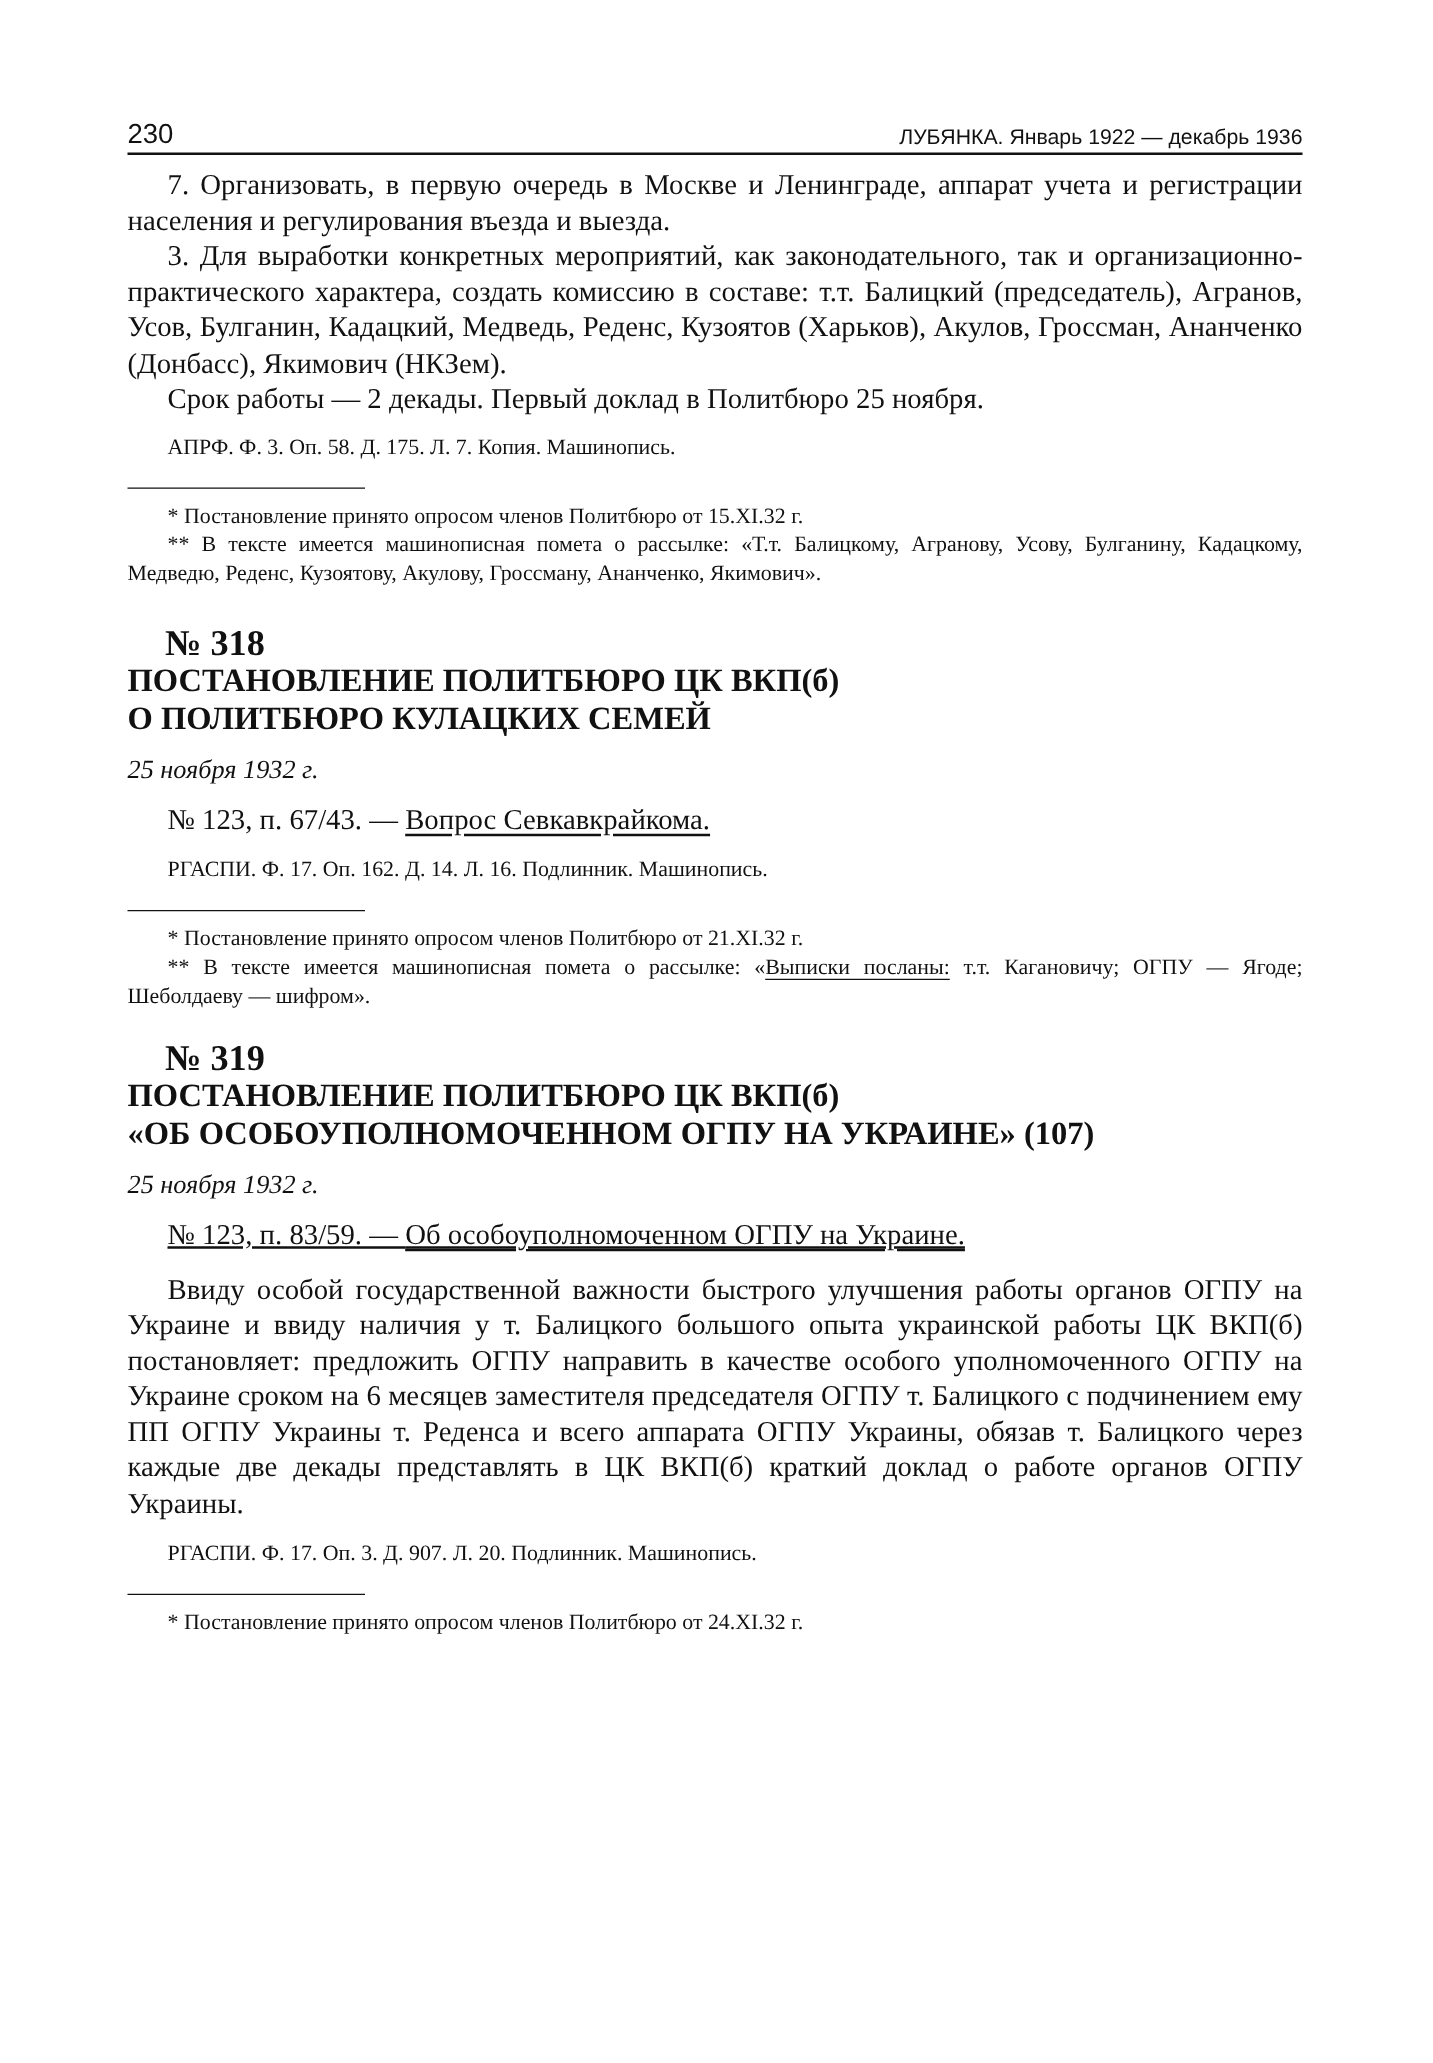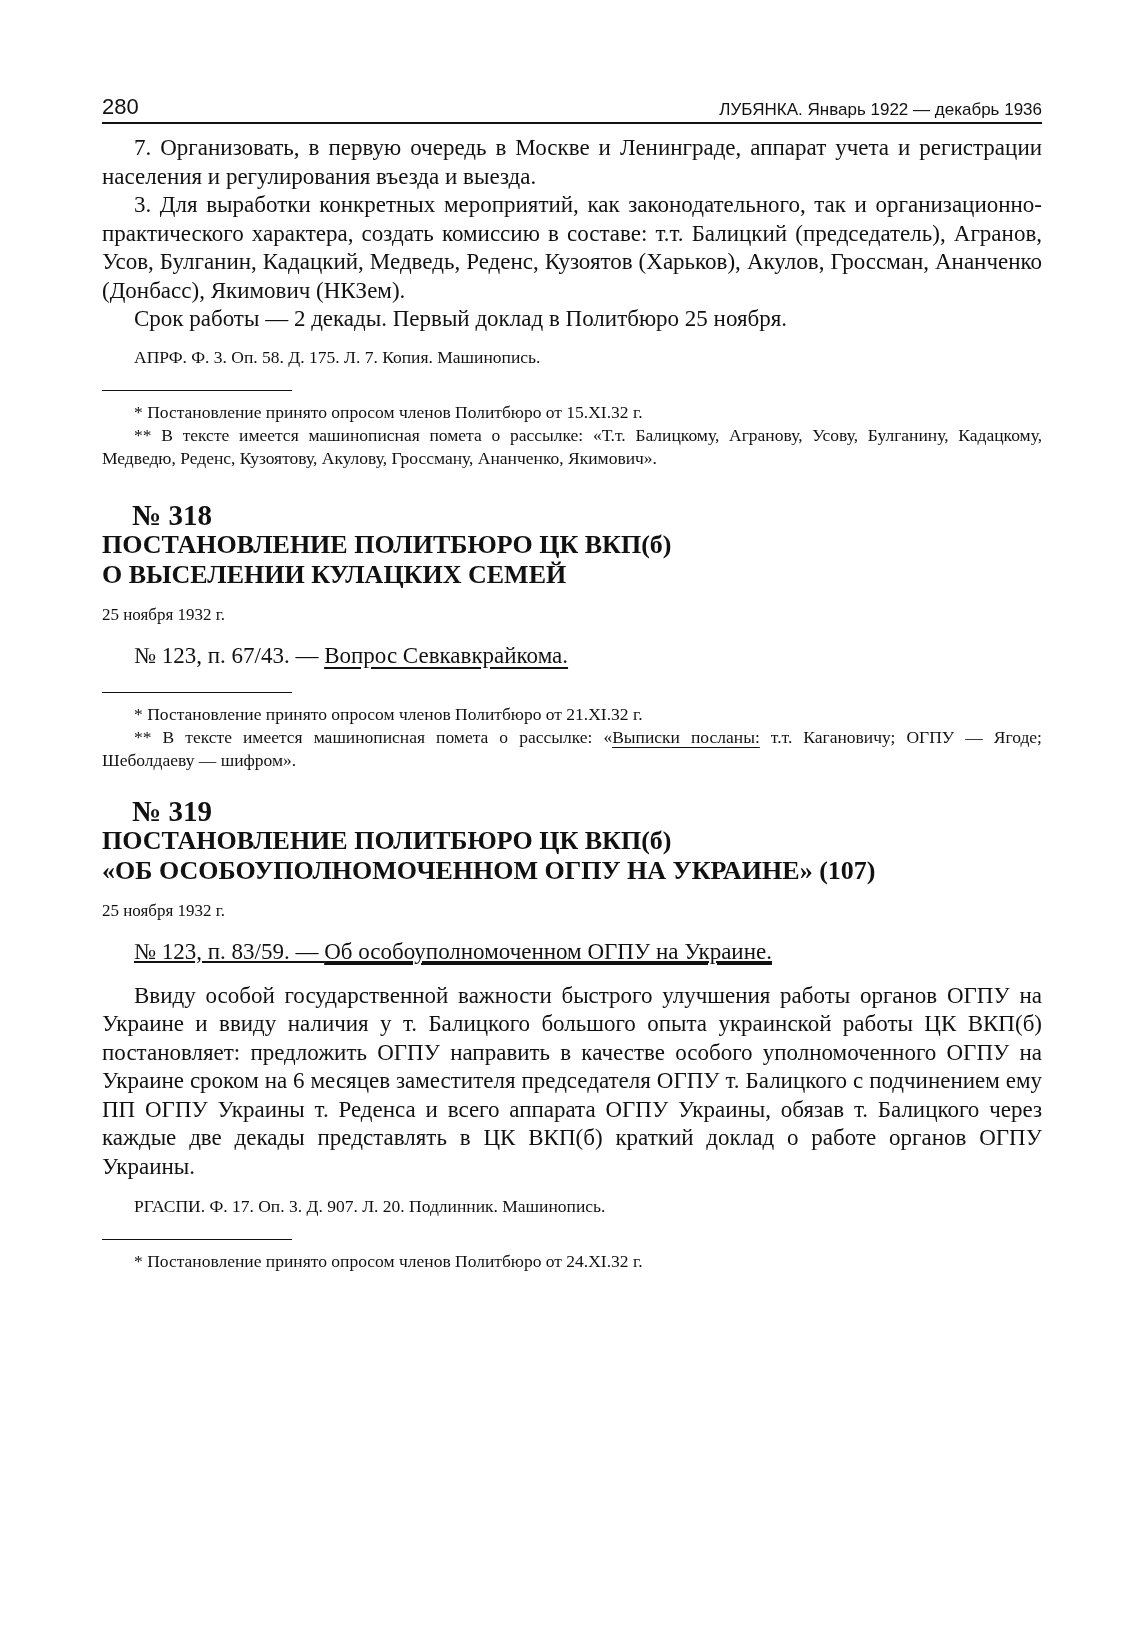--- a/index.html
+++ b/index.html
@@ -30,31 +30,31 @@
     .fn {
       font-size: 17.5px; line-height: 23px; text-align: justify; margin: 0;
     }
     .doc-num {
       font-weight: bold; font-size: 29px; line-height: 30px;
       padding-left: 30px; margin: 0;
     }
     .doc-title {
       font-weight: bold; font-size: 26px; line-height: 30px; margin: 0;
     }
-    .doc-date { font-size: 17px; line-height: 26px; margin: 0; }
+    .doc-date { font-style: italic; font-size: 21px; line-height: 26px; margin: 0; }
     .ref { font-size: 23px; line-height: 28px; padding-left: 32px; margin: 0; }
     .ul { text-decoration: underline; text-underline-offset: 4px; }
   </style>
 </head>
 <body>
 
 <div class="page">
 
   <div class="running-head">
-    <span class="page-num">280</span>
+    <span class="page-num">230</span>
     <span class="head-title">ЛУБЯНКА. Январь 1922 — декабрь 1936</span>
   </div>
   <div class="head-rule"></div>
 
   <div style="margin-top:10px;">
     <p class="body-text indent">7. Организовать, в первую очередь в Москве и Ленинграде, аппарат учета и регистрации населения и регулирования въезда и выезда.</p>
     <p class="body-text indent">3. Для выработки конкретных мероприятий, как законодательного, так и организационно-практического характера, создать комиссию в составе: т.т. Балицкий (председатель), Агранов, Усов, Булганин, Кадацкий, Медведь, Реденс, Кузоятов (Харьков), Акулов, Гроссман, Ананченко (Донбасс), Якимович (НКЗем).</p>
     <p class="body-text indent">Срок работы — 2 декады. Первый доклад в Политбюро 25 ноября.</p>
     <p class="src" style="margin-top:12px;">АПРФ. Ф. 3. Оп. 58. Д. 175. Л. 7. Копия. Машинопись.</p>
     <div class="fn-rule" style="margin-top:22px;"></div>
@@ -66,25 +66,26 @@
       <p class="fn indent">
         <span>**</span>
         <span>В тексте имеется машинописная помета о рассылке: «Т.т. Балицкому, Агранову, Усову, Булганину, Кадацкому, Медведю, Реденс, Кузоятову, Акулову, Гроссману, Ананченко, Якимович».</span>
       </p>
     </div>
   </div>
 
   <div style="margin-top:30px;">
     <p class="doc-num">№ 318</p>
     <p class="doc-title">ПОСТАНОВЛЕНИЕ ПОЛИТБЮРО ЦК ВКП(б)</p>
-    <p class="doc-title">О ВЫСЕЛЕНИИ КУЛАЦКИХ СЕМЕЙ</p>
+    <p class="doc-title">О ПОЛИТБЮРО КУЛАЦКИХ СЕМЕЙ</p>
     <p class="doc-date" style="margin-top:12px;">25 ноября 1932 г.</p>
     <p class="ref" style="margin-top:14px;">
       <span>№ 123, п. 67/43. — </span><span class="ul">Вопрос Севкавкрайкома.</span>
     </p>
+    <p class="src" style="margin-top:14px;">РГАСПИ. Ф. 17. Оп. 162. Д. 14. Л. 16. Подлинник. Машинопись.</p>
     <div class="fn-rule" style="margin-top:22px;"></div>
     <div style="margin-top:10px;">
       <p class="fn indent">
         <span>*</span>
         <span>Постановление принято опросом членов Политбюро от 21.XI.32 г.</span>
       </p>
       <p class="fn indent">
         <span>**</span>
         <span>В тексте имеется машинописная помета о рассылке: «</span><span class="ul">Выписки посланы:</span><span> т.т. Кагановичу; ОГПУ — Ягоде; Шеболдаеву — шифром».</span>
       </p>

